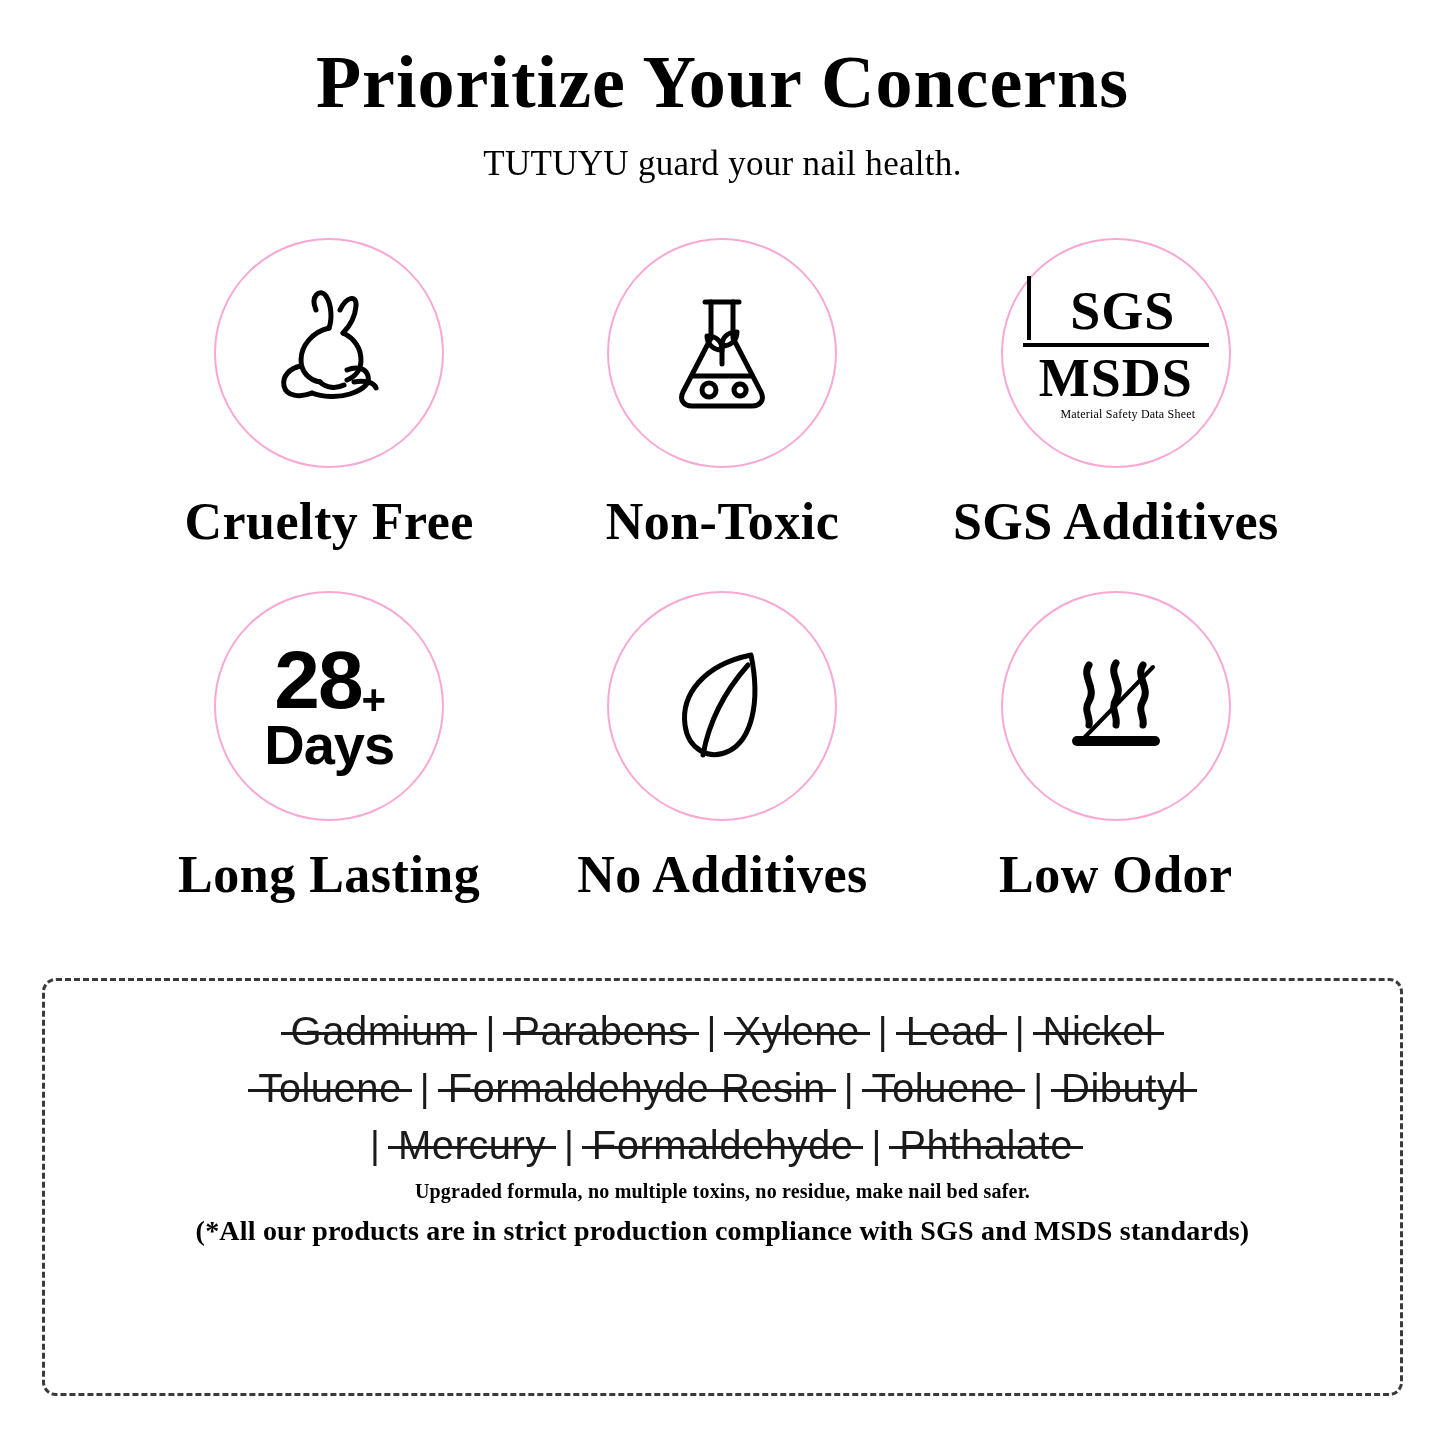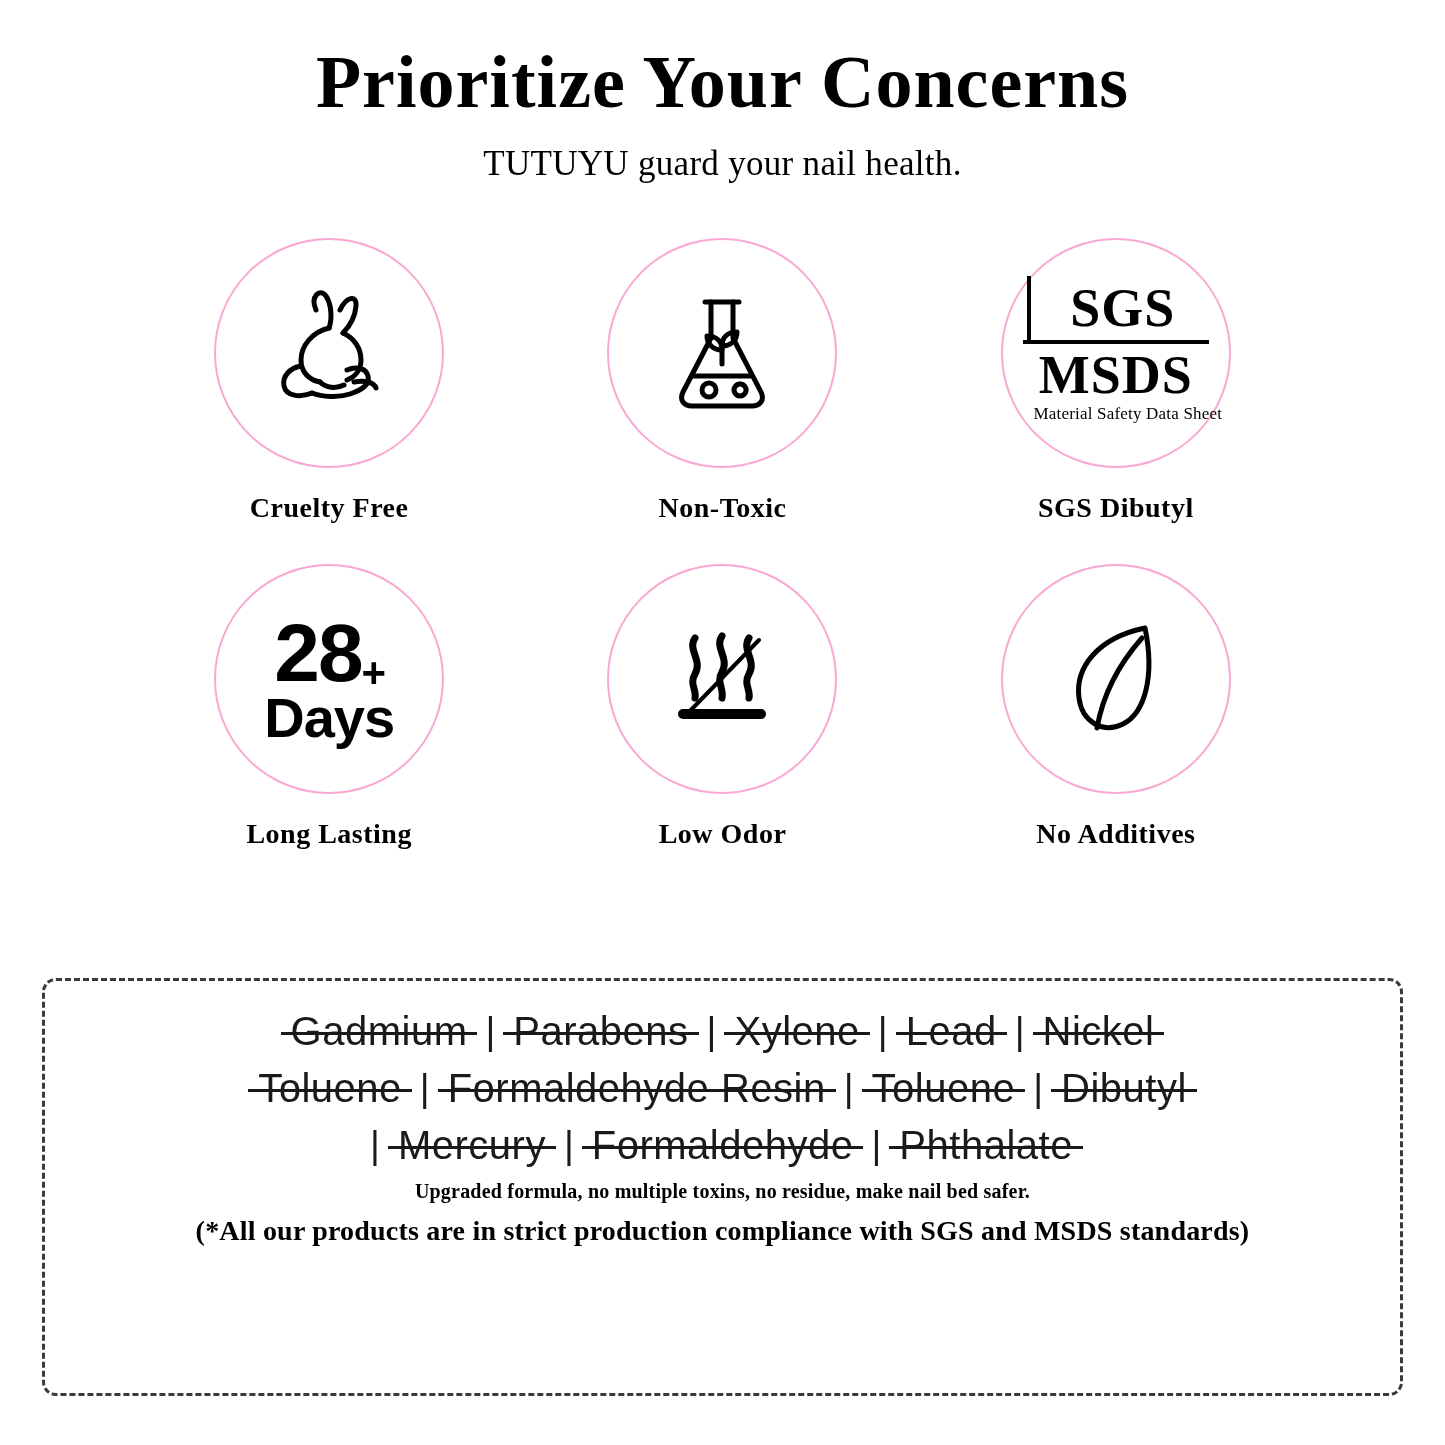--- a/index.html
+++ b/index.html
@@ -61,21 +61,21 @@
     border-radius: 50%;
     display: flex;
     align-items: center;
     justify-content: center;
     box-sizing: border-box;
   }
   .badge-label {
     margin-top: 24px;
     font-family: "Liberation Serif", serif;
     font-weight: bold;
-    font-size: 28px;
+    font-size: 52px;
     letter-spacing: 0.5px;
   }
 
   
   .sgs-wrap {
     width: 100%;
     height: 100%;
     position: relative;
     display: flex;
     flex-direction: column;
@@ -98,21 +98,21 @@
   }
   .sgs-bottom {
     font-family: "Liberation Serif", serif;
     font-weight: bold;
     font-size: 54px;
     line-height: 1;
     letter-spacing: 1px;
   }
   .sgs-sub {
     font-family: "Liberation Serif", serif;
-    font-size: 17px;
+    font-size: 12px;
     letter-spacing: 0.2px;
     margin-top: 2px;
     margin-left: 24px;
   }
   .sgs-tick {
     position: absolute;
     left: 24px;
     top: 36px;
     width: 4px;
     height: 64px;
@@ -258,63 +258,63 @@
     <div class="badge">
       <div class="circle">
         <div class="sgs-wrap">
           <div class="sgs-tick"></div>
           <div class="sgs-top">SGS</div>
           <div class="sgs-rule"></div>
           <div class="sgs-bottom">MSDS</div>
           <div class="sgs-sub">Material Safety Data Sheet</div>
         </div>
       </div>
-      <div class="badge-label">SGS Dibutyl</div>
+      <div class="badge-label">SGS Additives</div>
     </div>
 
     <div class="badge">
       <div class="circle">
         <div class="days-wrap">
           <div class="days-num">
             <span>28</span>
             <span class="days-plus">+</span>
           </div>
           <div class="days-word">Days</div>
         </div>
       </div>
       <div class="badge-label">Long Lasting</div>
+    </div>
+
+    <div class="badge">
+      <div class="circle">
+        <span>
+          <svg width="150" height="150" viewBox="0 0 150 150" fill="none" stroke="#000" stroke-width="5" stroke-linecap="round" stroke-linejoin="round">
+            <path d="M104 26 C56 36, 34 66, 38 96 C41 120, 62 132, 82 122 C104 111, 114 74, 104 26Z"></path>
+            <path d="M101 36 C78 62, 62 92, 56 126"></path>
+          </svg>
+        </span>
+      </div>
+      <div class="badge-label">No Additives</div>
     </div>
 
     <div class="badge">
       <div class="circle">
         <span>
           <svg width="150" height="150" viewBox="0 0 150 150" fill="none" stroke="#000" stroke-width="7" stroke-linecap="round" stroke-linejoin="round">
             <path d="M48 36 C40 48, 56 58, 48 72 C42 82, 50 88, 48 96"></path>
             <path d="M75 34 C67 46, 83 56, 75 70 C69 80, 77 86, 75 96"></path>
             <path d="M102 36 C94 48, 110 58, 102 72 C96 82, 104 88, 102 96"></path>
             <path d="M36 112 H114" stroke-width="10"></path>
             <path d="M42 110 L112 38" stroke-width="4"></path>
           </svg>
         </span>
       </div>
       <div class="badge-label">Low Odor</div>
     </div>
 
-    <div class="badge">
-      <div class="circle">
-        <span>
-          <svg width="150" height="150" viewBox="0 0 150 150" fill="none" stroke="#000" stroke-width="5" stroke-linecap="round" stroke-linejoin="round">
-            <path d="M104 26 C56 36, 34 66, 38 96 C41 120, 62 132, 82 122 C104 111, 114 74, 104 26Z"></path>
-            <path d="M101 36 C78 62, 62 92, 56 126"></path>
-          </svg>
-        </span>
-      </div>
-      <div class="badge-label">No Additives</div>
-    </div>
-
   </div>
 
   <div class="freefrom">
 
     <div class="chem-row">
       <span class="chem">Gadmium</span>
       <span class="sep">|</span>
       <span class="chem">Parabens</span>
       <span class="sep">|</span>
       <span class="chem">Xylene</span>

